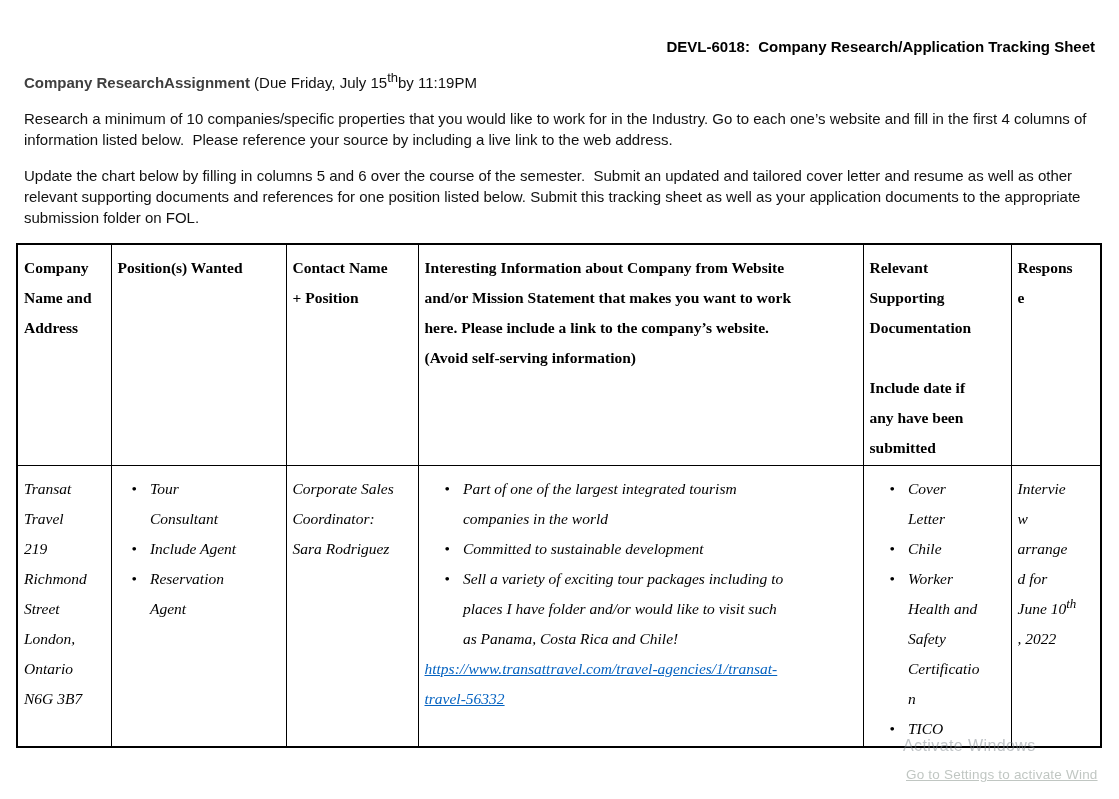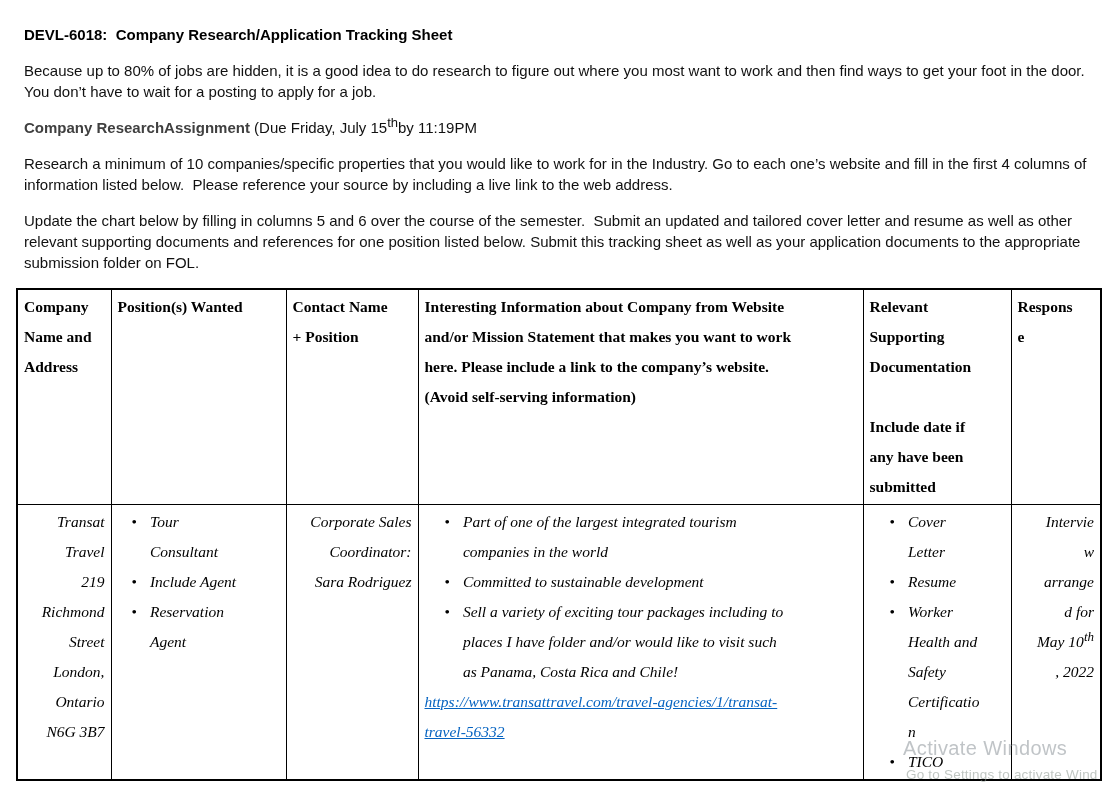--- a/index.html
+++ b/index.html
@@ -3,74 +3,73 @@
 <meta charset="utf-8">
 <style>
   html,body{margin:0;padding:0;}
   body{
     width:1119px;height:799px;background:#ffffff;color:#000;
     position:relative;overflow:hidden;
     font-family:"Liberation Sans",sans-serif;
   }
   .page{padding:26px 24px 0 24px;}
   .title{
-    font-size:15px;font-weight:bold;text-align:left;
-    margin:0 0 17px 0;white-space:pre-wrap;
+    font-size:15px;font-weight:bold;text-align:right;
+    margin:12px 0 17px 0;white-space:pre-wrap;
   }
   .para{
     font-size:15px;line-height:21px;margin:0 0 15px 0;
     white-space:pre-wrap;color:#111;
   }
   .para b{color:#404040;}
   sup{font-size:13px;line-height:0;}
   table.track{
     border-collapse:collapse;table-layout:fixed;width:1084px;
     margin-left:-8px;margin-top:0;
     border:2.5px solid #000;
   }
   table.track td{
     border:1.5px solid #000;vertical-align:top;
-    padding:2px 6px 2px 6px;
+    padding:8px 6px 2px 6px;
     font-family:"Liberation Serif",serif;
     font-size:15.5px;line-height:30px;
   }
   tr.hdr td{
     font-weight:bold;white-space:pre-line;height:210px;
   }
   tr.datarow td{font-style:italic;}
-  .pre{white-space:pre-line;text-align:right;}
+  .pre{white-space:pre-line;}
   .bullet-item{display:flex;align-items:flex-start;}
   .bullet-marker{flex:0 0 auto;padding-right:13px;font-style:normal;}
   .bullet-text{flex:1 1 auto;white-space:pre-line;}
   .positions .bullet-item{padding-left:14px;}
   .info .bullet-item{padding-left:20px;}
   .docs .bullet-item{padding-left:20px;}
   a.weblink{
     color:#0563c1;text-decoration:underline;font-style:italic;
     white-space:pre-line;cursor:pointer;
   }
   .wm1{
     position:absolute;left:903px;top:737px;
-    font-size:20px;letter-spacing:0.4px;
+    font-size:16px;letter-spacing:0.4px;
     color:rgba(130,138,143,0.5);z-index:5;
   }
   .wm2{
     position:absolute;left:906px;top:767px;
     font-size:13.5px;letter-spacing:0.2px;
-    color:rgba(140,152,143,0.55);z-index:5;
+    color:rgba(140,152,143,0.55);z-index:5;text-decoration:underline;
   }
 </style>
 </head>
 <body>
 
 <div class="page">
 
   <h1 class="title">DEVL-6018:  Company Research/Application Tracking Sheet</h1>
 
-  <p class="para">Because up to 80% of jobs are hidden, it is a good idea to do research to figure out where you most want to work and then find ways to get your foot in the door. You don’t have to wait for a posting to apply for a job.</p>
 
   <p class="para"><b>Company ResearchAssignment</b><span> (Due Friday, July 15</span><sup>th</sup><span>by 11:19PM</span></p>
 
   <p class="para">Research a minimum of 10 companies/specific properties that you would like to work for in the Industry. Go to each one’s website and fill in the first 4 columns of information listed below.  Please reference your source by including a live link to the web address.</p>
 
   <p class="para">Update the chart below by filling in columns 5 and 6 over the course of the semester.  Submit an updated and tailored cover letter and resume as well as other relevant supporting documents and references for one position listed below. Submit this tracking sheet as well as your application documents to the appropriate submission folder on FOL.</p>
 
   <table class="track">
     <colgroup>
       <col style="width:94px">
@@ -150,40 +149,40 @@
 travel-56332</a></div>
       </td>
       <td class="docs">
         <div class="bullet-item">
               <span class="bullet-marker">•</span>
               <span class="bullet-text">Cover
 Letter</span>
             </div>
         <div class="bullet-item">
               <span class="bullet-marker">•</span>
-              <span class="bullet-text">Resume</span>
+              <span class="bullet-text">Chile</span>
             </div>
         <div class="bullet-item">
               <span class="bullet-marker">•</span>
               <span class="bullet-text">Worker
 Health and
 Safety
 Certificatio
 n</span>
             </div>
         <div class="bullet-item">
               <span class="bullet-marker">•</span>
               <span class="bullet-text">TICO</span>
             </div>
       </td>
       <td class="pre"><span>Intervie
 w
 arrange
 d for
-May 10</span><sup>th</sup><span>
+June 10</span><sup>th</sup><span>
 , 2022</span></td>
     </tr>
   </tbody>
     </table>
 
 </div>
 
 <div class="wm1">Activate Windows</div>
 <div class="wm2">Go to Settings to activate Wind</div>
 

